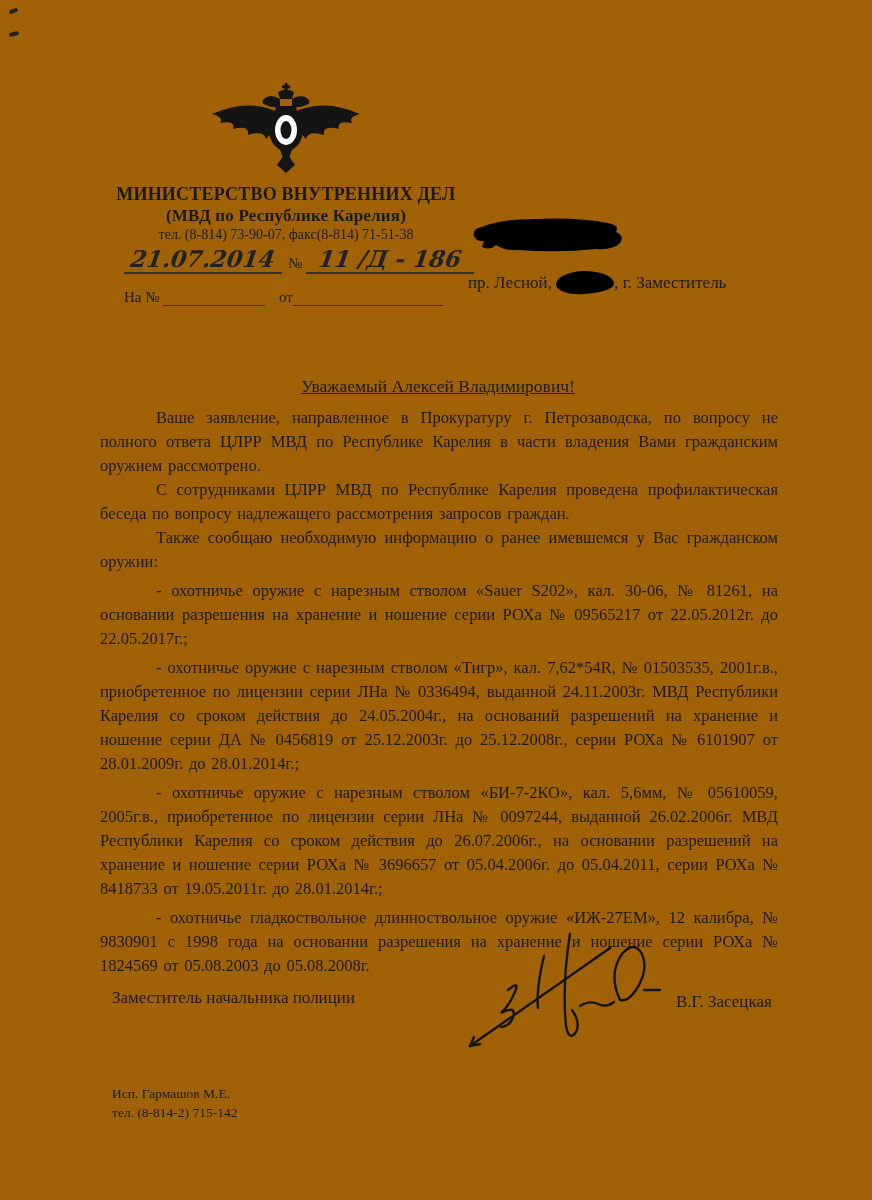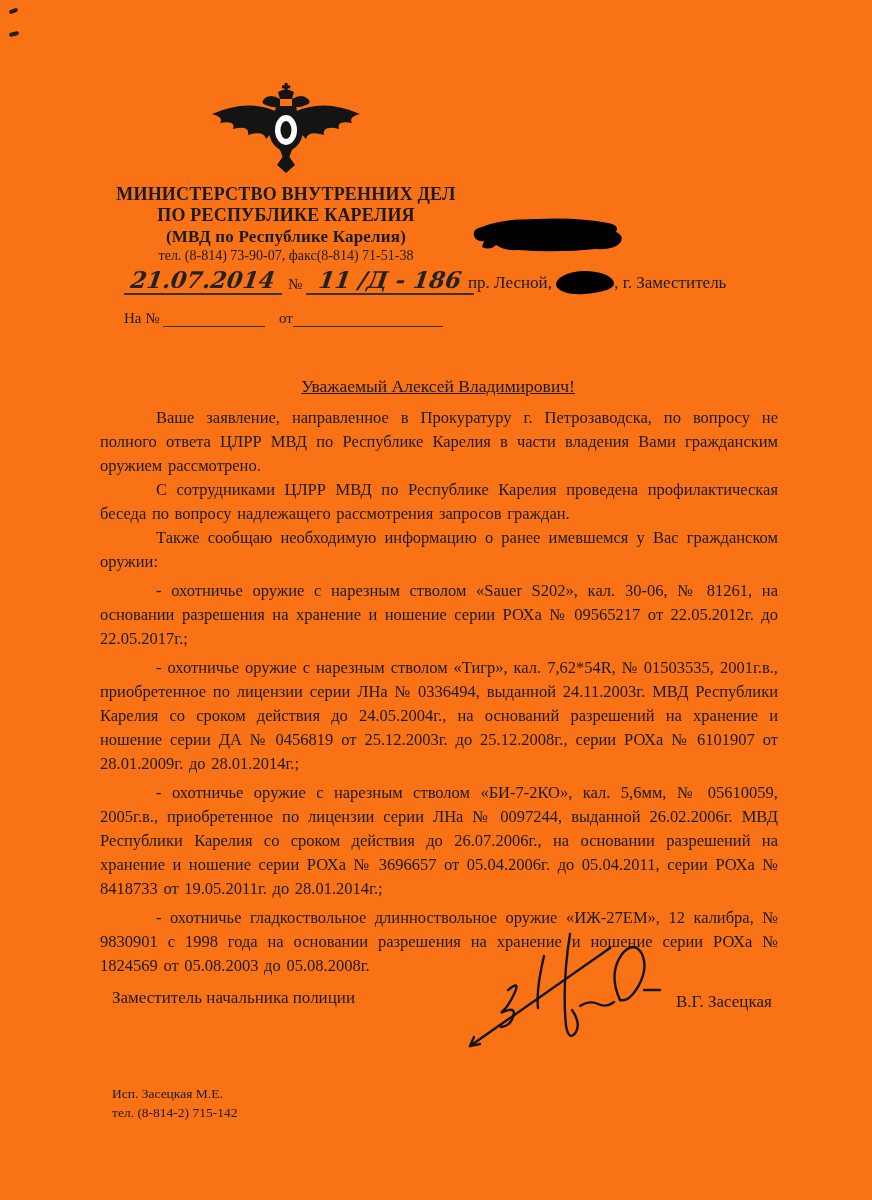--- a/index.html
+++ b/index.html
@@ -1,20 +1,20 @@
 <!DOCTYPE html>
 <html><head>
 <meta charset="utf-8">
 <style>
   html,body{margin:0;padding:0;background:#e8e8e8;}
   .page{
     position:relative;
     width:872px;height:1200px;
     margin:0 auto;
-    background:#f97316;
+    background:#a16207;
     font-family:"Liberation Serif","DejaVu Serif",serif;
     color:#1a1a1a;
     overflow:hidden;
   }
   
   .artifact{position:absolute;background:#222;}
   .artifact.a1{left:9px;top:9px;width:9px;height:4px;transform:rotate(-20deg);border-radius:2px;}
   .artifact.a2{left:9px;top:32px;width:10px;height:4px;transform:rotate(-15deg);border-radius:2px;}
 
   
@@ -92,21 +92,20 @@
 
         <path d="M68 24 h20 l4 22 -14 38 -14 -38 z"></path>
 
         <ellipse cx="78" cy="48" rx="17" ry="21"></ellipse>
       </g>
       <ellipse cx="78" cy="48" rx="11" ry="15" fill="#fdfdfd"></ellipse>
       <ellipse cx="78" cy="48" rx="5.5" ry="9" fill="#141414"></ellipse>
       <path d="M78 70 l9 13 -9 8 -9 -8 z" fill="#141414"></path>
     </svg>
     <div class="org1">МИНИСТЕРСТВО ВНУТРЕННИХ ДЕЛ</div>
-    <div class="org1 org2">ПО РЕСПУБЛИКЕ КАРЕЛИЯ</div>
     <div class="org3">(МВД по Республике Карелия)</div>
     <div class="phone">тел. (8-814) 73-90-07, факс(8-814) 71-51-38</div>
 
     <div class="outline">
       <span class="u-date"><span class="hand">21.07.2014</span></span><span class="no-label">№</span><span class="u-num"><span class="hand">11 /Д - 186</span></span>
     </div>
 
     <div class="naline">
       <span>На №</span>
       <span class="u-blank b1"></span>
@@ -152,17 +151,17 @@
 
         <path d="M128 78 q10 -6 18 -2 q8 4 16 -2"></path>
         <path d="M168 72 q-12 -26 2 -46 q12 -14 20 0 q7 16 -6 36 q-8 12 -16 10"></path>
         <path d="M192 62 h16"></path>
       </g>
     </svg>
     <span class="sig-name">В.Г. Засецкая</span>
   </div>
 
   <div class="footer">
-    <div>Исп. Засецкая М.Е.</div>
+    <div>Исп. Гармашов М.Е.</div>
     <div>тел. (8-814-2) 715-142</div>
   </div>
 
 </div>
 
 </body></html>

